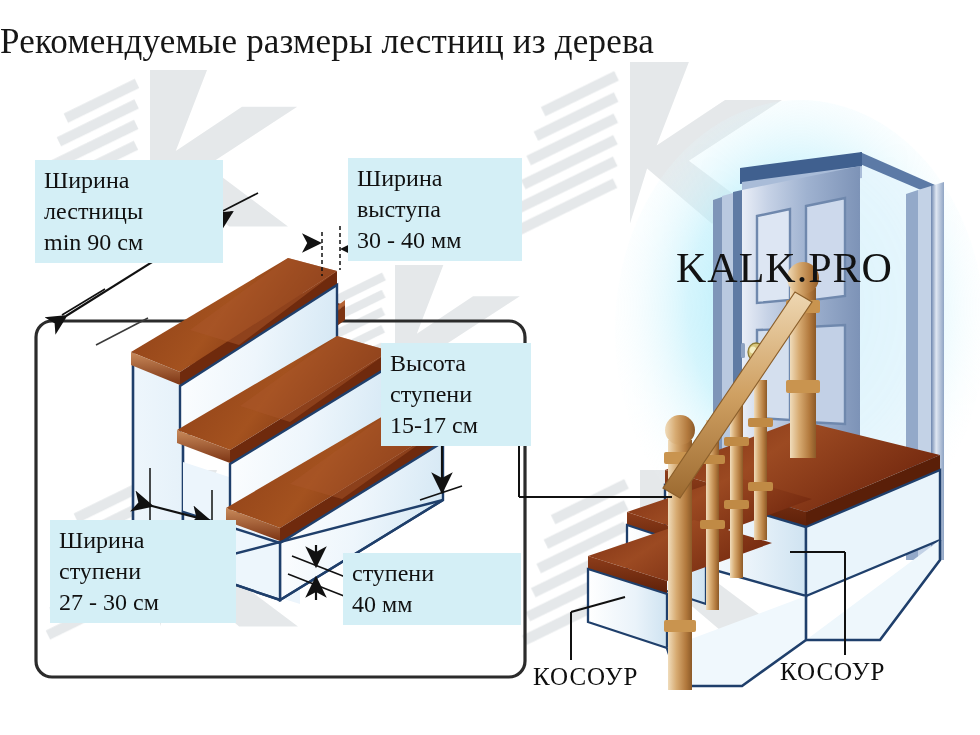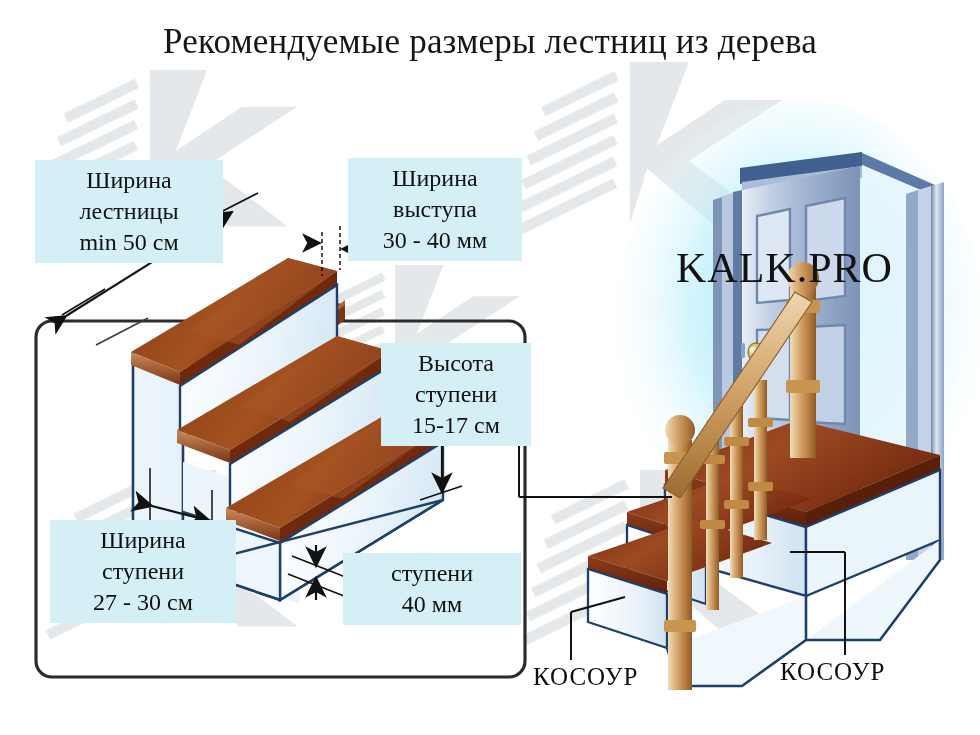--- a/index.html
+++ b/index.html
@@ -5,25 +5,25 @@
   html,body{margin:0;padding:0;}
   body{
     width:980px;height:735px;background:#ffffff;overflow:hidden;
     font-family:"Liberation Serif","DejaVu Serif",serif;
     position:relative;
   }
   #stage{position:absolute;left:0;top:0;width:980px;height:735px;overflow:hidden;}
   .layer{position:absolute;left:0;top:0;width:980px;height:735px;}
   #wm{opacity:1;}
   .title{
-    position:absolute;left:0;top:22px;width:980px;text-align:center;
+    position:absolute;left:0;top:22px;width:980px;text-align:left;
     font-size:35px;color:#161616;letter-spacing:0.2px;white-space:nowrap;
   }
   .lbl{
-    position:absolute;background:#d4eff6;color:#111;text-align:center;
+    position:absolute;background:#d4eff6;color:#111;text-align:left;
     font-size:24px;line-height:31px;padding:5px 9px;white-space:nowrap;
     z-index:40;
   }
   .plain{
     position:absolute;color:#0e0e0e;font-size:25px;letter-spacing:1px;
     white-space:nowrap;z-index:40;background:transparent;
   }
   .logo{
     position:absolute;color:#121212;font-size:42px;letter-spacing:1px;
     white-space:nowrap;z-index:41;
@@ -279,21 +279,21 @@
     <line x1="845" y1="552" x2="790" y2="552" stroke="#111" stroke-width="2"></line>
   </svg>
 
   <div class="title">Рекомендуемые размеры лестниц из дерева</div>
 
   <div class="logo" style="left:676px;top:232px;margin-top:12px;">KALK.PRO</div>
 
   <div class="lbl" style="left:35px;top:160px;width:170px;">
     <div>Ширина</div>
     <div>лестницы</div>
-    <div>min 50 см</div>
+    <div>min 90 см</div>
   </div>
 
   <div class="lbl" style="left:348px;top:158px;width:156px;">
     <div>Ширина</div>
     <div>выступа</div>
     <div>30 - 40 мм</div>
   </div>
 
   <div class="lbl" style="left:381px;top:343px;width:132px;">
     <div>Высота</div>

